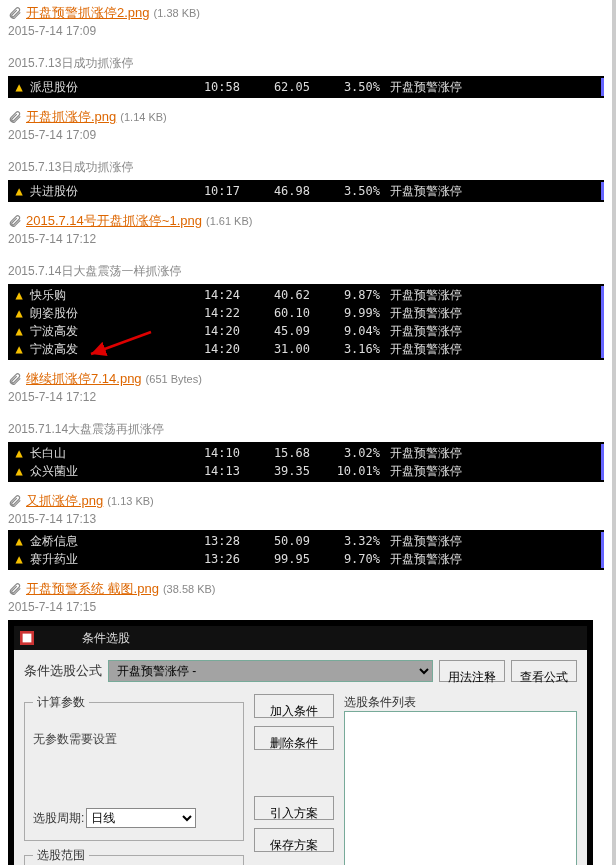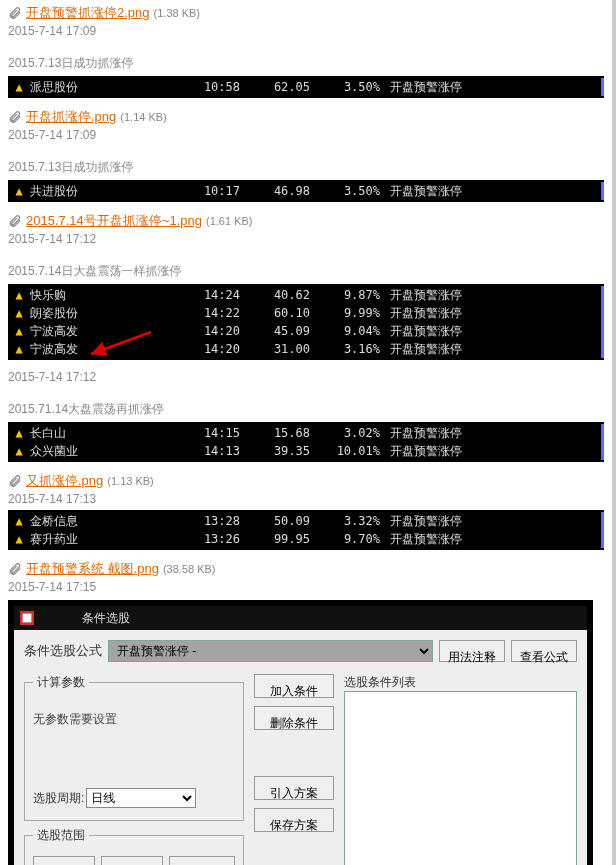--- a/index.html
+++ b/index.html
@@ -147,27 +147,34 @@
     <span class="c-name">宁波高发</span>
     <span class="c-time">14:20</span>
     <span class="c-price">31.00</span>
     <span class="c-pct">3.16%</span>
     <span class="c-label">开盘预警涨停</span>
     <span class="bluebar"></span>
   </div>
       </div>
     </div>
     <div class="section">
+    <div class="fileline">
+      <svg class="clip-icon" viewBox="0 0 24 24" fill="none" stroke="currentColor" stroke-width="2">
+          <path d="M21 11l-9 9a5 5 0 01-7-7l9-9a3.5 3.5 0 015 5l-9 9a2 2 0 01-3-3l8-8"></path>
+        </svg>
+      <a class="filelink" href="#">继续抓涨停7.14.png</a>
+      <span class="filesize">(651 Bytes)</span>
+    </div>
     <div class="meta">2015-7-14 17:12</div>
       <div class="caption">2015.71.14大盘震荡再抓涨停</div>
       <div class="blackbox">
         <div class="row">
     <span class="up-arrow">▲</span>
     <span class="c-name">长白山</span>
-    <span class="c-time">14:15</span>
+    <span class="c-time">14:10</span>
     <span class="c-price">15.68</span>
     <span class="c-pct">3.02%</span>
     <span class="c-label">开盘预警涨停</span>
     <span class="bluebar"></span>
   </div>
         <div class="row">
     <span class="up-arrow">▲</span>
     <span class="c-name">众兴菌业</span>
     <span class="c-time">14:13</span>
     <span class="c-price">39.35</span>

